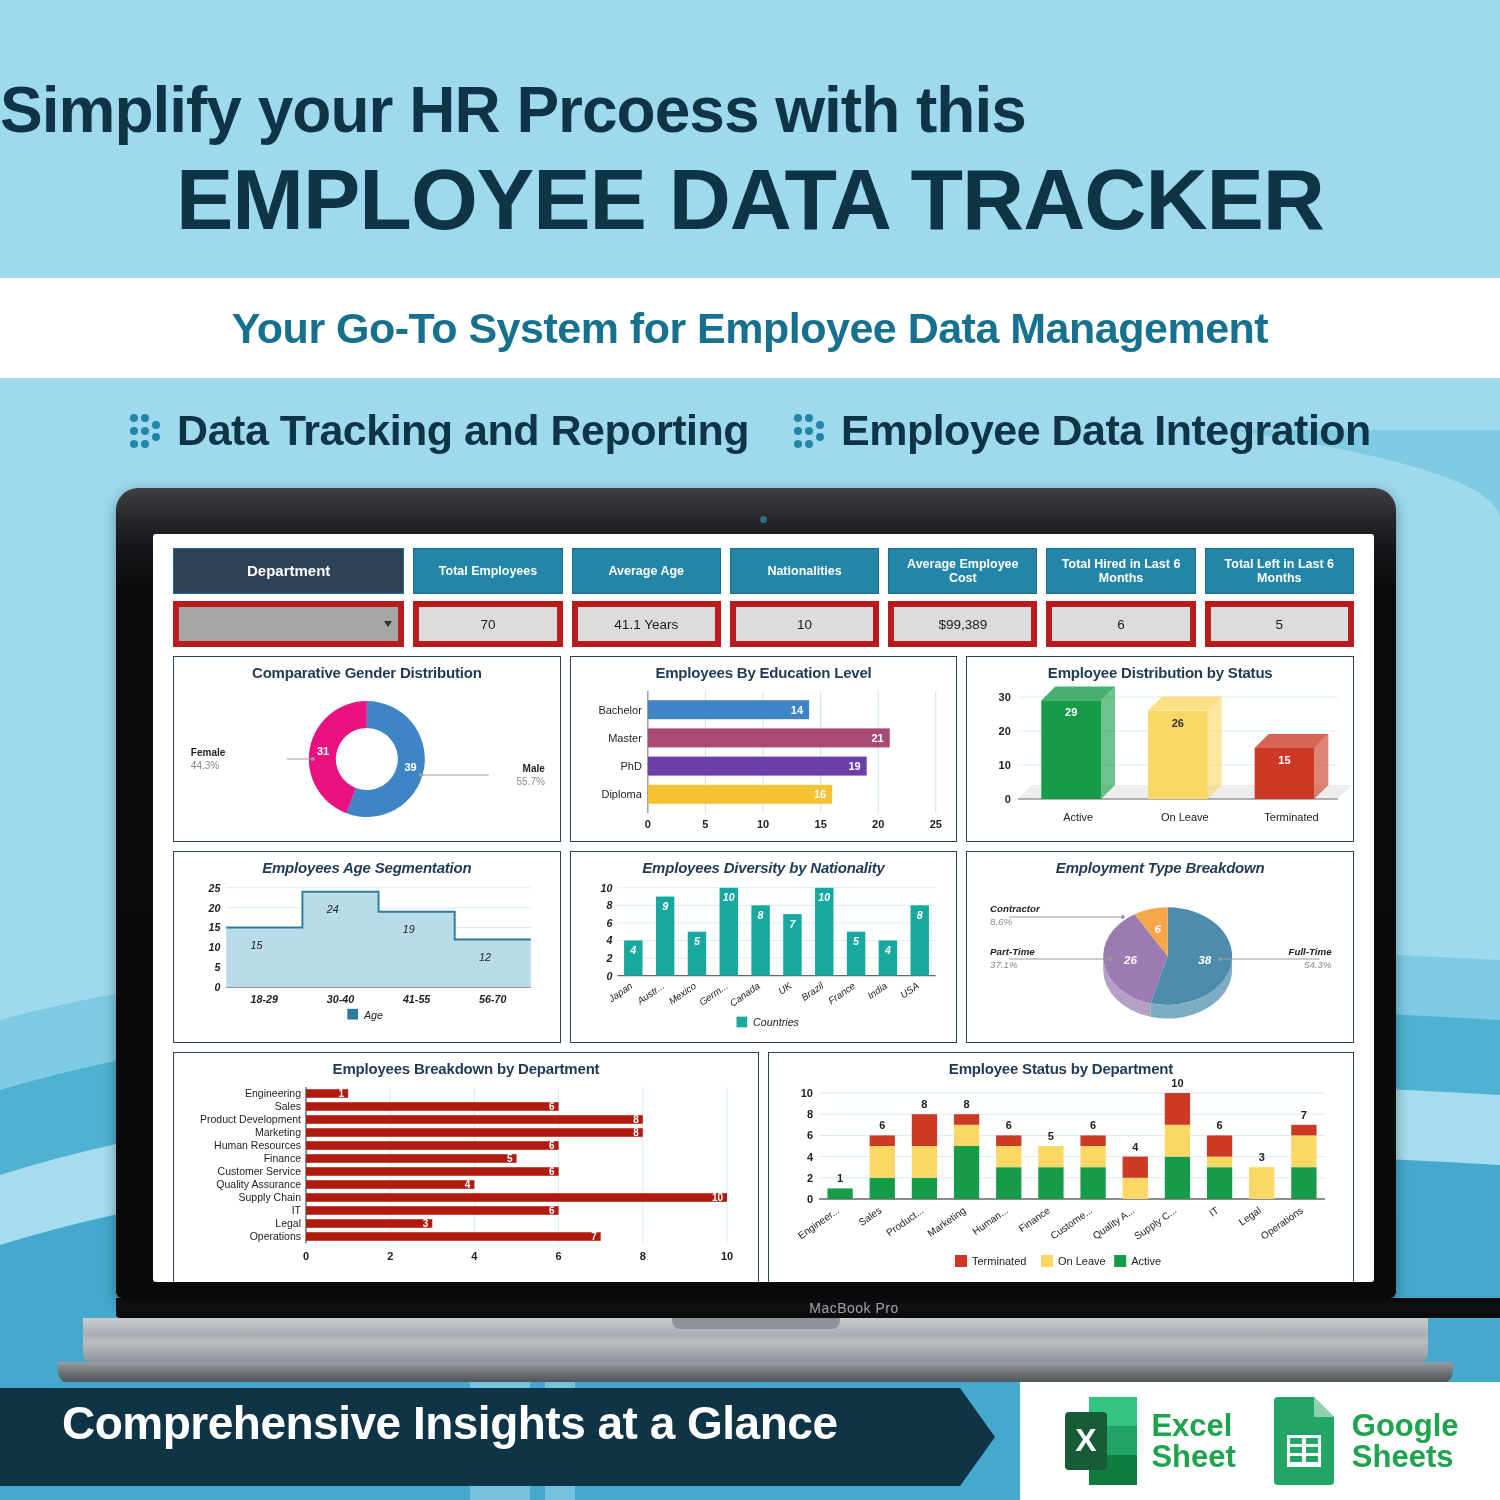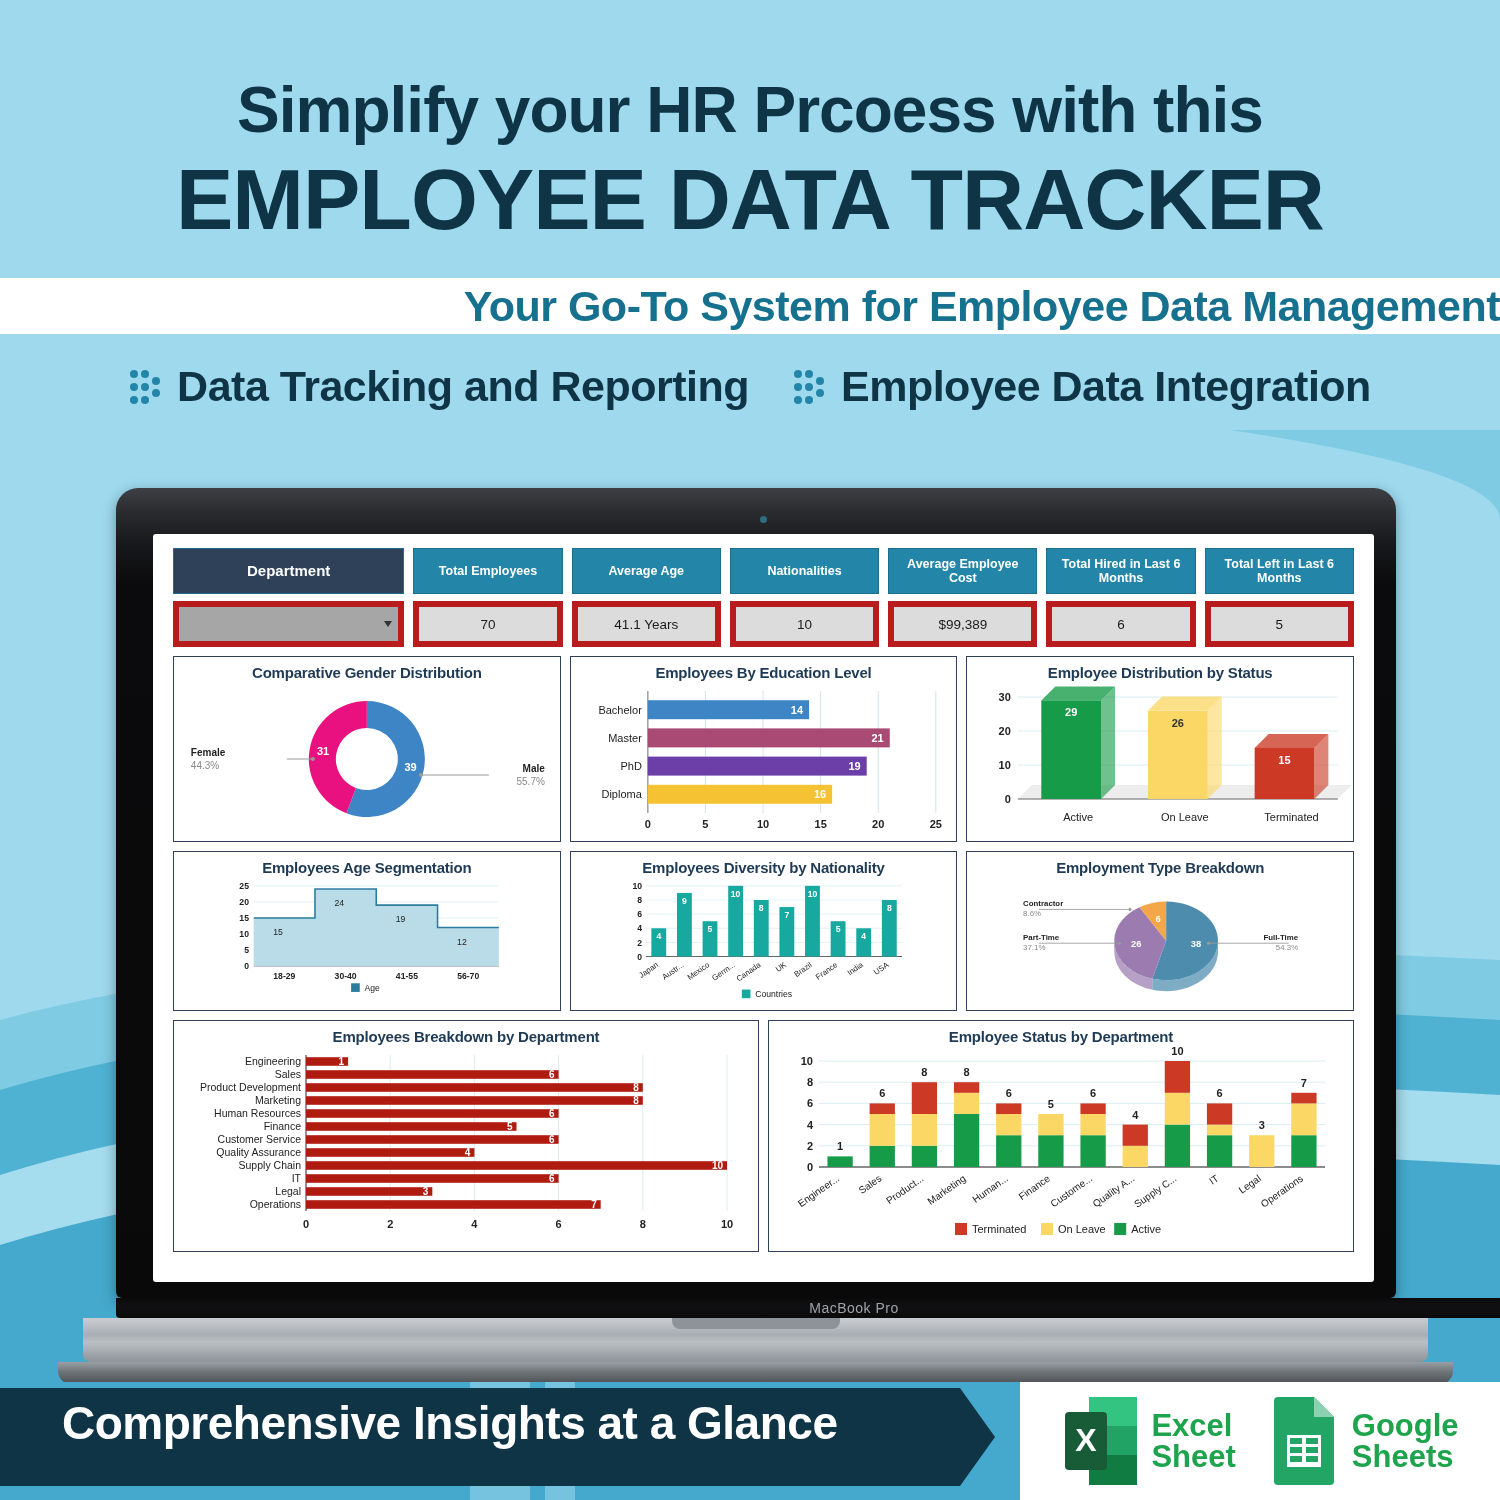--- a/index.html
+++ b/index.html
@@ -9,30 +9,30 @@
     background:#9ED9EE;
     position:relative;
     overflow:hidden;
   }
   
   .bg-waves { position:absolute; inset:0; z-index:0; }
 
   
   .header { position:absolute; top:0; left:0; width:1500px; z-index:5; }
   .title-line1 {
-    text-align:center; color:#0E3446; font-size:64px; font-weight:700;
+    text-align:left; color:#0E3446; font-size:64px; font-weight:700;
     letter-spacing:-1px; padding-top:78px; line-height:1.0;
   }
   .title-line2 {
     text-align:center; color:#0E3446; font-size:86px; font-weight:900;
     letter-spacing:-1px; line-height:1.05; padding-top:12px;
   }
   .subtitle-band {
-    margin-top:34px; background:#FFFFFF; height:56px;
-    display:flex; align-items:center; justify-content:flex-end;
+    margin-top:34px; background:#FFFFFF; height:100px;
+    display:flex; align-items:center; justify-content:center;
   }
   .subtitle-band span {
     color:#16718F; font-size:43px; font-weight:600; letter-spacing:-0.5px;
   }
   .features {
     display:flex; justify-content:center; align-items:center;
     gap:44px; margin-top:28px;
   }
   .feature { display:flex; align-items:center; gap:12px; }
   .feature-label { color:#0E3446; font-size:43px; font-weight:600; letter-spacing:-0.5px; }
@@ -101,21 +101,21 @@
   .grid-row { display:flex; gap:9px; padding:9px 8px 0 8px;align-items:center; }
   .card {
     background:#fff; border:1.5px solid #2F4158; flex:1;
     position:relative; overflow:hidden;
   }
   .card-title {
     text-align:center; color:#1F3A54; font-weight:700; font-size:15px;
     padding:7px 4px 2px 4px; letter-spacing:-0.2px;
   }
   .card.r1 { height:186px; }
-  .card.r2 { height:160px; }
+  .card.r2 { height:192px;font-style:italic; }
   .card.r3 { height:232px; }
   .chart-area { position:relative; width:100%; height:calc(100% - 26px); }
   svg { display:block; }
 
   
   .footer { position:absolute; bottom:0; left:0; width:1500px; height:118px; z-index:7; }
   .footer-bg { position:absolute; inset:0; }
   .footer-banner {
     position:absolute; left:0; top:14px; width:995px; height:90px;
     display:flex; align-items:flex-start;

